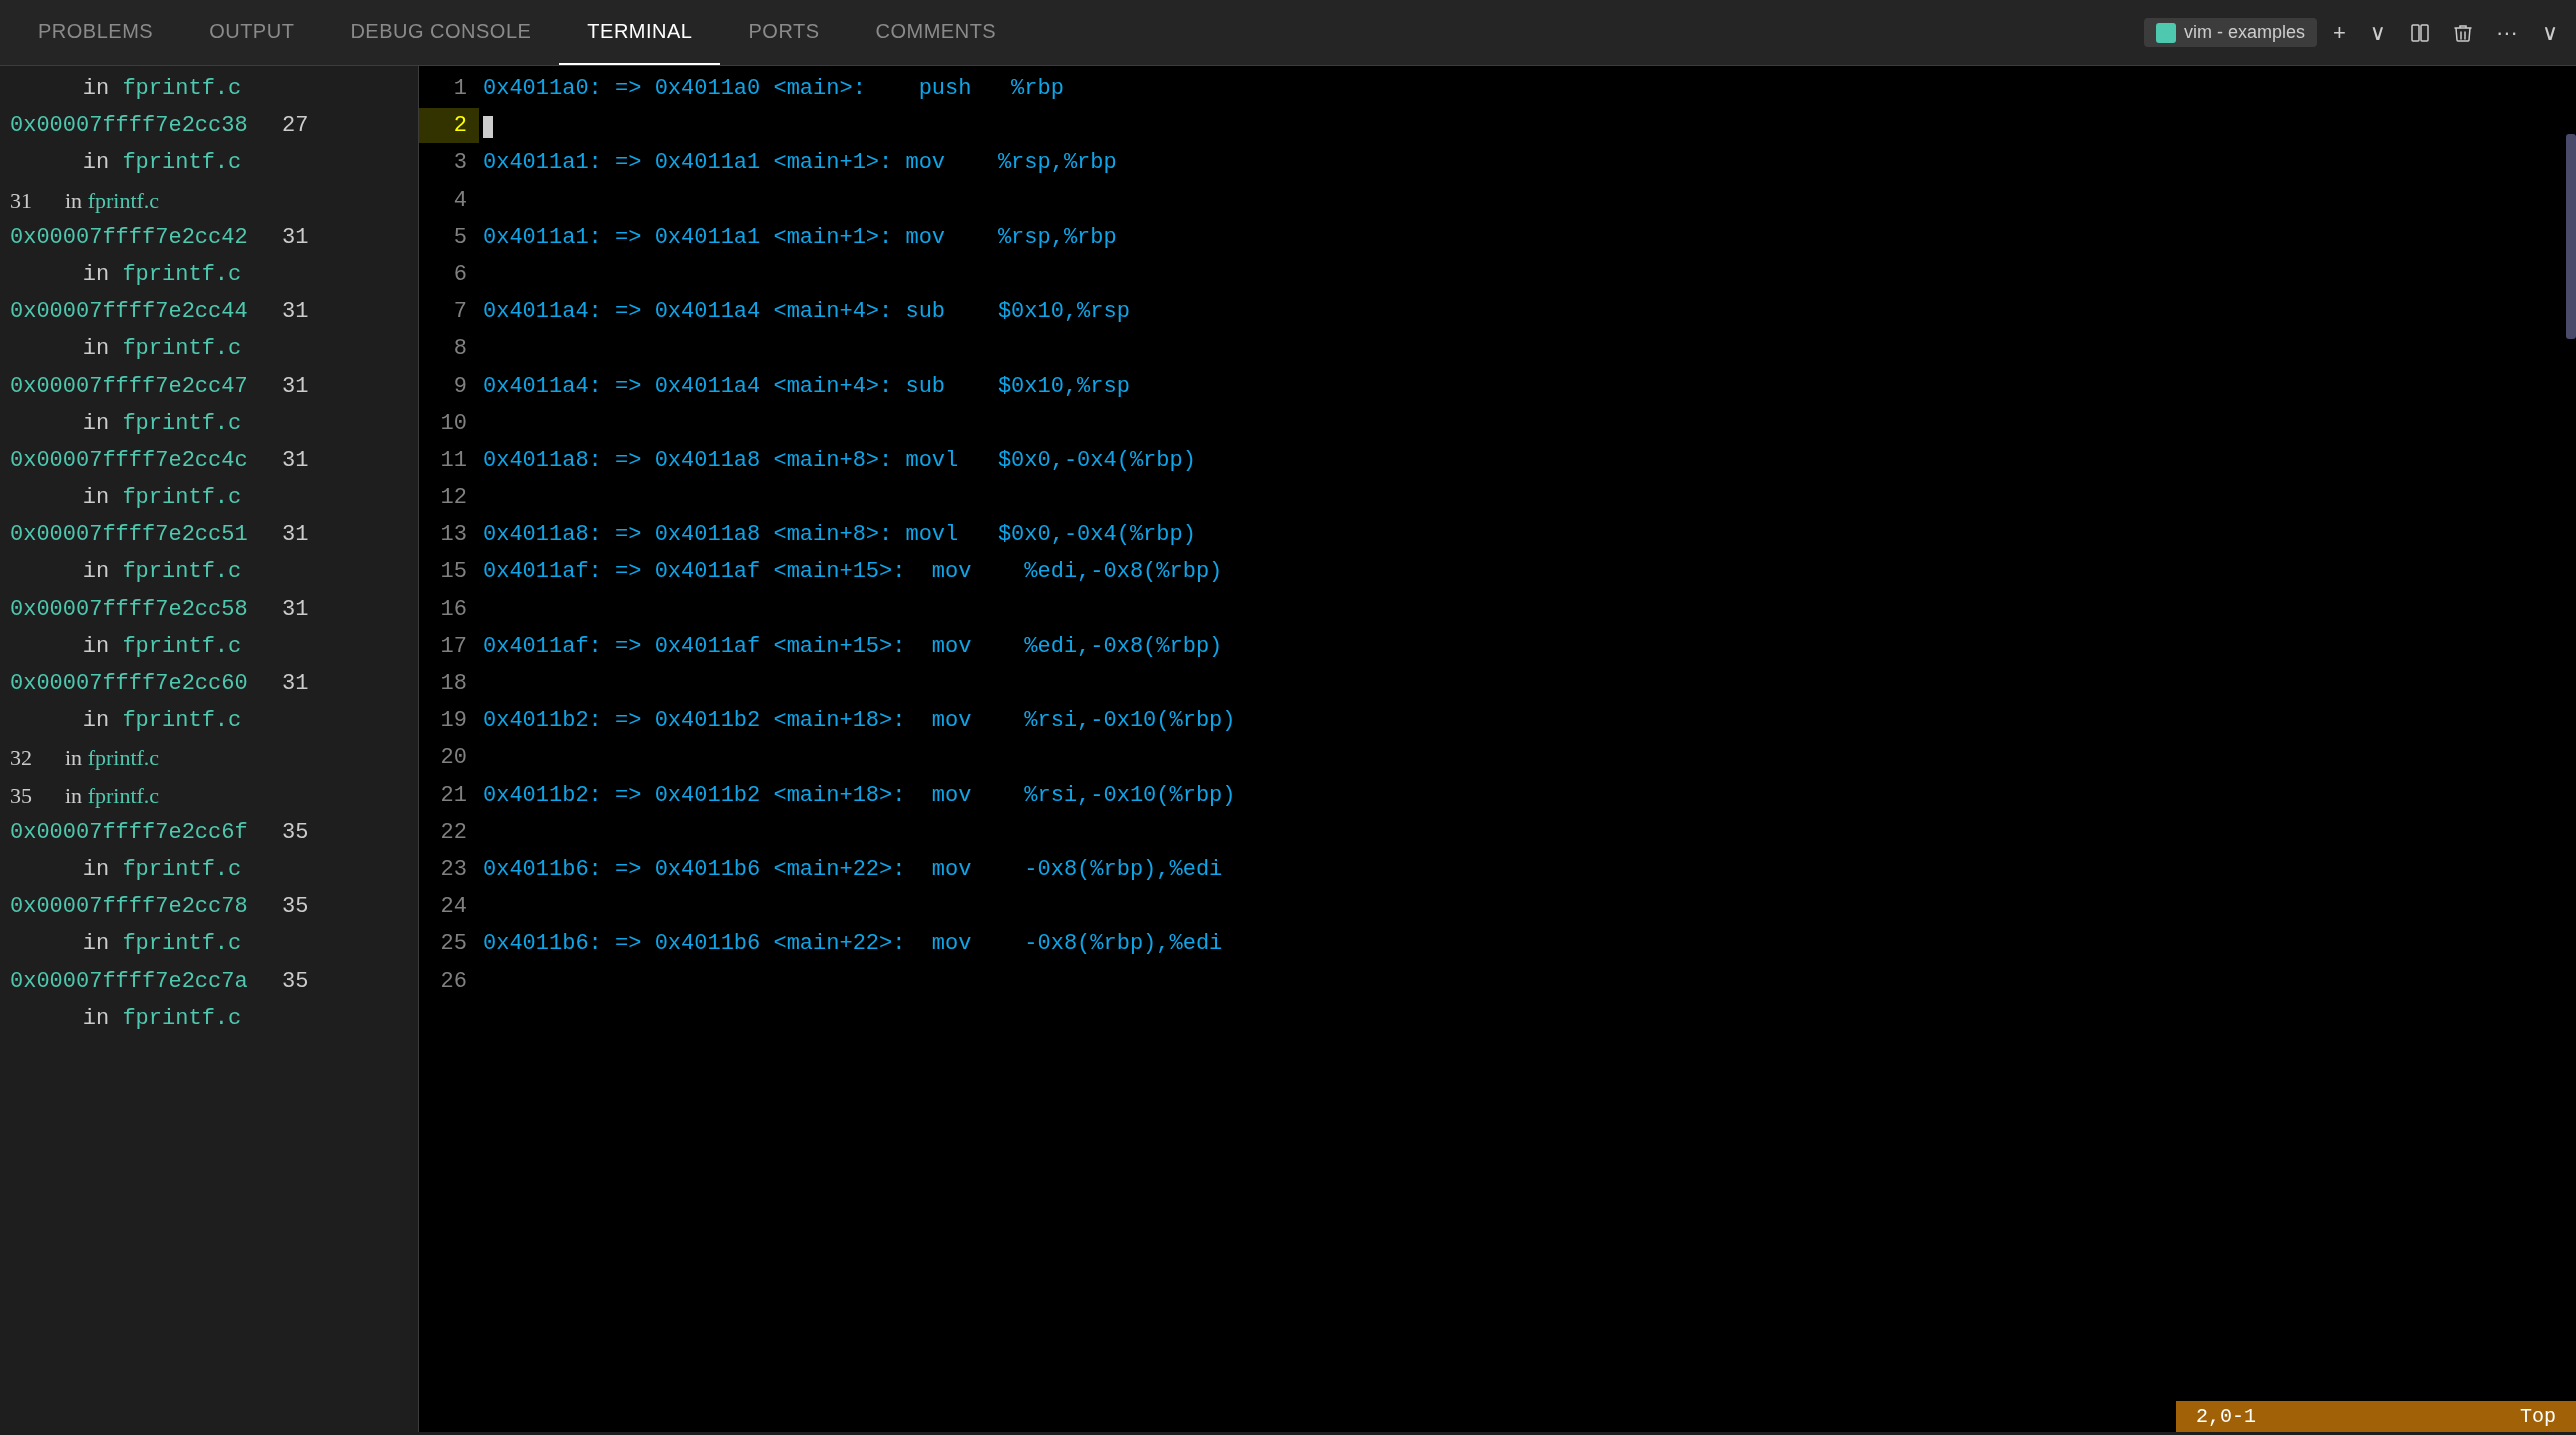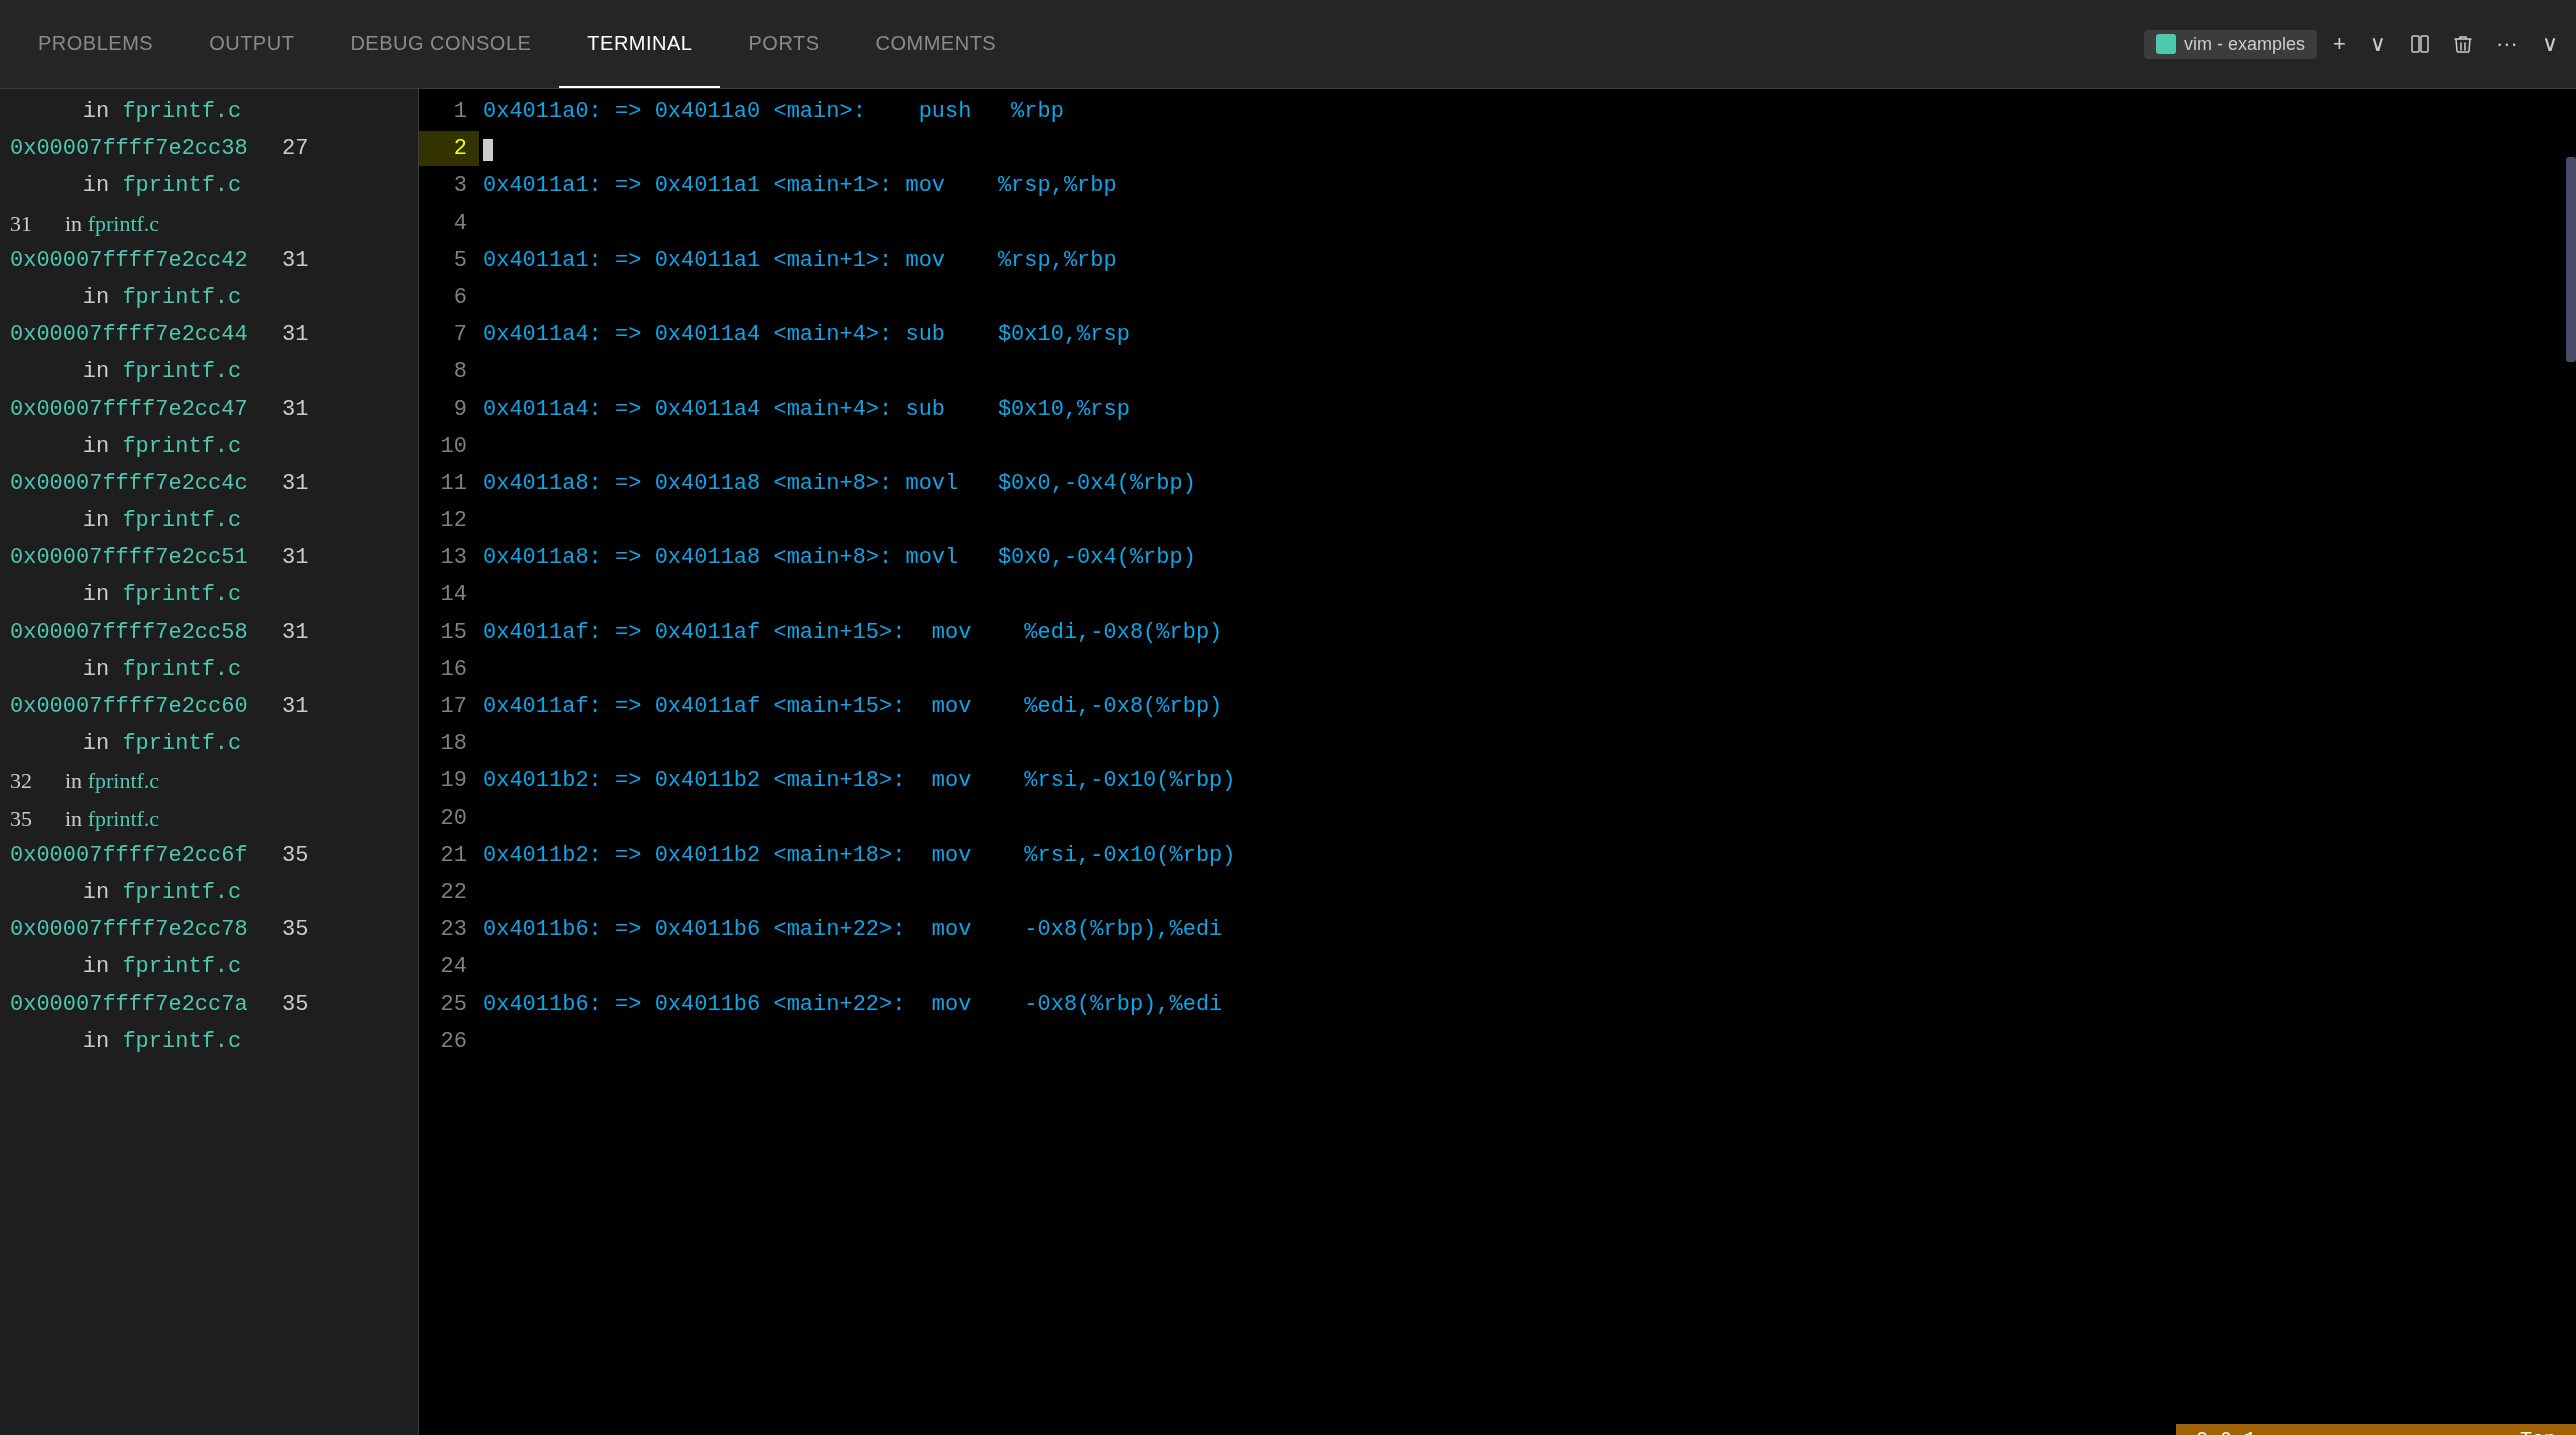--- a/index.html
+++ b/index.html
@@ -12,21 +12,21 @@
       height: 1436px;
       overflow: hidden;
     }
 
     
     .tab-bar {
       display: flex;
       align-items: center;
       background: #252526;
       border-bottom: 1px solid #3c3c3c;
-      height: 89px;
+      height: 66px;
       padding: 0 10px;
       gap: 0;
     }
 
     .tab-item {
       display: flex;
       align-items: center;
       padding: 0 28px;
       height: 100%;
       color: #8a8a8a;
@@ -379,24 +379,20 @@
     </div>
     <div class="right-line">
       <span class="line-number">12</span>
       <span class="line-content"></span>
     </div>
     <div class="right-line">
       <span class="line-number">13</span>
       <span class="line-content">0x4011a8: =&gt; 0x4011a8 &lt;main+8&gt;: movl&nbsp;&nbsp; $0x0,-0x4(%rbp)</span>
     </div>
     <div class="right-line">
-      <span class="line-number">14</span>
-      <span class="line-content"></span>
-    </div>
-    <div class="right-line">
       <span class="line-number">15</span>
       <span class="line-content">0x4011af: =&gt; 0x4011af &lt;main+15&gt;:&nbsp;&nbsp;mov&nbsp;&nbsp;&nbsp;&nbsp;%edi,-0x8(%rbp)</span>
     </div>
     <div class="right-line">
       <span class="line-number">16</span>
       <span class="line-content"></span>
     </div>
     <div class="right-line">
       <span class="line-number">17</span>
       <span class="line-content">0x4011af: =&gt; 0x4011af &lt;main+15&gt;:&nbsp;&nbsp;mov&nbsp;&nbsp;&nbsp;&nbsp;%edi,-0x8(%rbp)</span>

